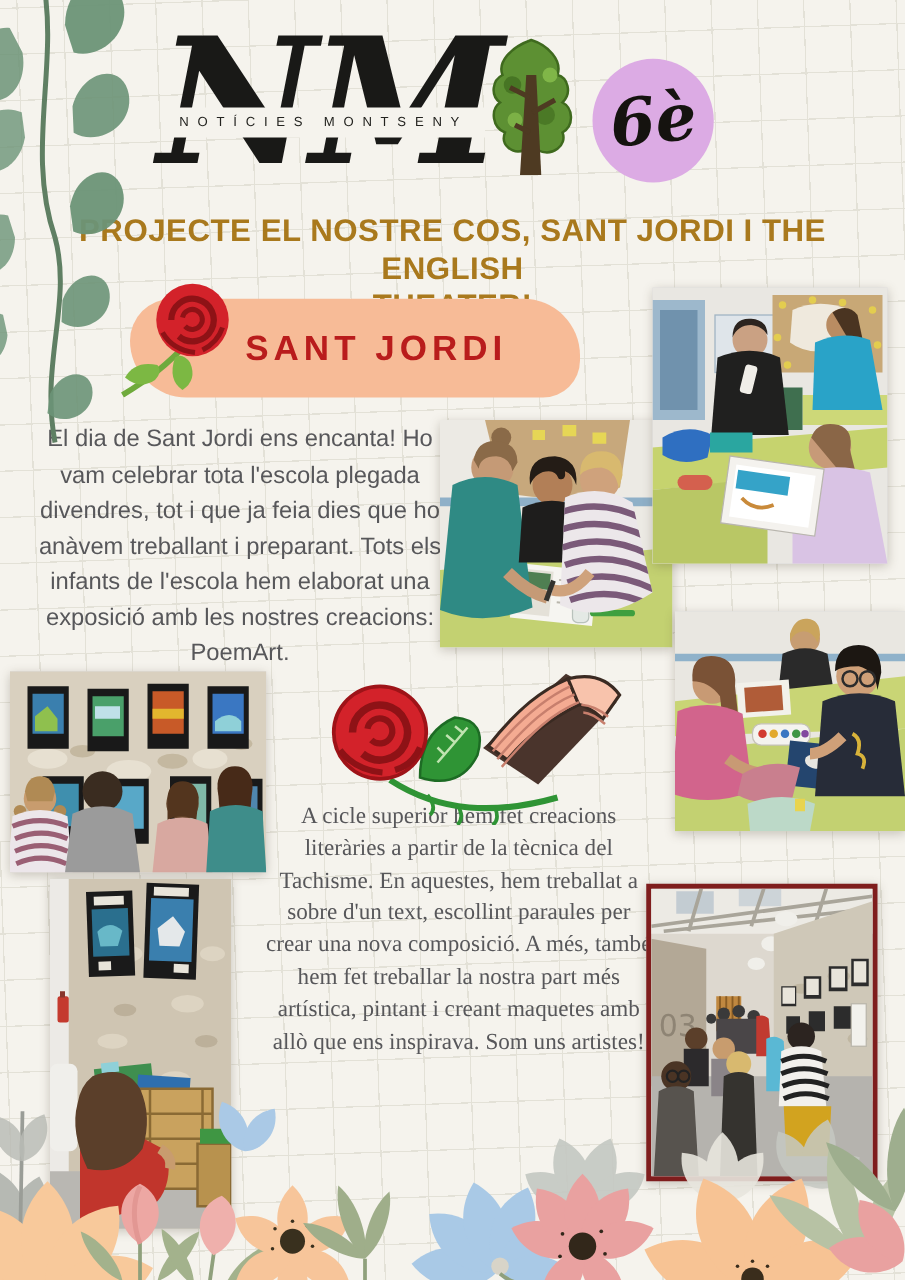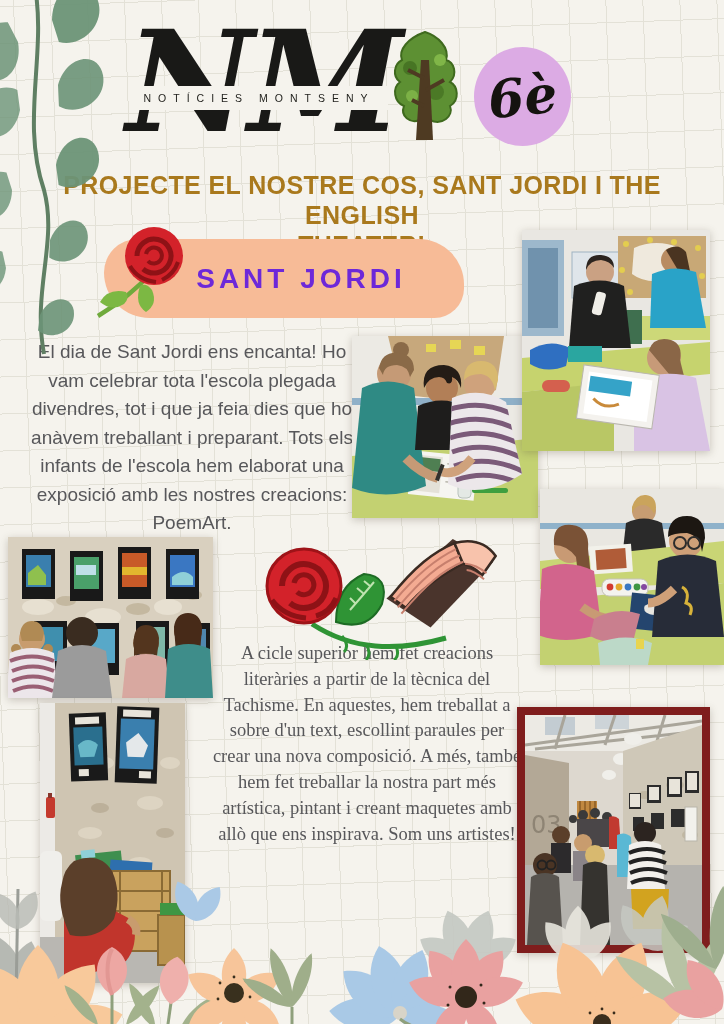--- a/index.html
+++ b/index.html
@@ -23,37 +23,37 @@
   .badge{left:474px;top:47px;width:97px;height:99px;border-radius:50%;background:#dcabe4;
     display:flex;align-items:center;justify-content:center;}
   .badge span{font-family:"DejaVu Serif","Liberation Serif",serif;font-style:italic;font-weight:700;
     font-size:52px;color:#15130f;transform:rotate(-6deg);}
 
   
   .title{left:16px;top:170px;width:692px;text-align:center;color:#a9791d;
     font-weight:700;font-size:25px;line-height:30px;letter-spacing:.4px;}
   .banner{left:104px;top:239px;width:360px;height:79px;background:#f7bb97;
     border-radius:34px 46px 30px 46px;display:flex;align-items:center;justify-content:center;}
-  .banner .label{font-weight:800;font-size:28px;letter-spacing:4px;color:#6d28d9;padding-left:34px;}
+  .banner .label{font-weight:800;font-size:28px;letter-spacing:4px;color:#b91c1c;padding-left:34px;}
   .banner-rose{left:92px;top:222px;}
 
   
   .para{color:#57575a;text-align:center;}
   .para1{left:20px;top:338px;width:344px;font-size:19px;line-height:28.5px;}
   .para2{left:212px;top:641px;width:310px;font-size:18.5px;line-height:25.8px;}
 
   
   .photo{position:absolute;box-shadow:0 2px 8px rgba(80,70,50,.28);background:#ddd;}
   .photo svg{width:100%;height:100%;}
   .ph-a{left:522px;top:230px;width:188px;height:221px;z-index:3;}
   .ph-b{left:352px;top:336px;width:186px;height:182px;z-index:2;}
   .ph-c{left:540px;top:489px;width:184px;height:176px;z-index:2;}
   .ph-d{left:8px;top:537px;width:205px;height:161px;z-index:2;}
   .ph-e{left:40px;top:703px;width:145px;height:280px;z-index:2;}
-  .ph-f{left:517px;top:707px;width:177px;height:230px;z-index:2;border:8px solid #7f1d1d;}
+  .ph-f{left:517px;top:707px;width:177px;height:230px;z-index:2;border:4px solid #7f1d1d;}
 
   .rose-book{left:246px;top:516px;z-index:4;}
   .eucalyptus{left:-10px;top:-10px;z-index:1;}
   .flowers{left:0;top:849px;width:724px;height:175px;z-index:5;}
 </style>
 </head>
 <body>
 
 <div class="page">
   <div class="grid"></div>

